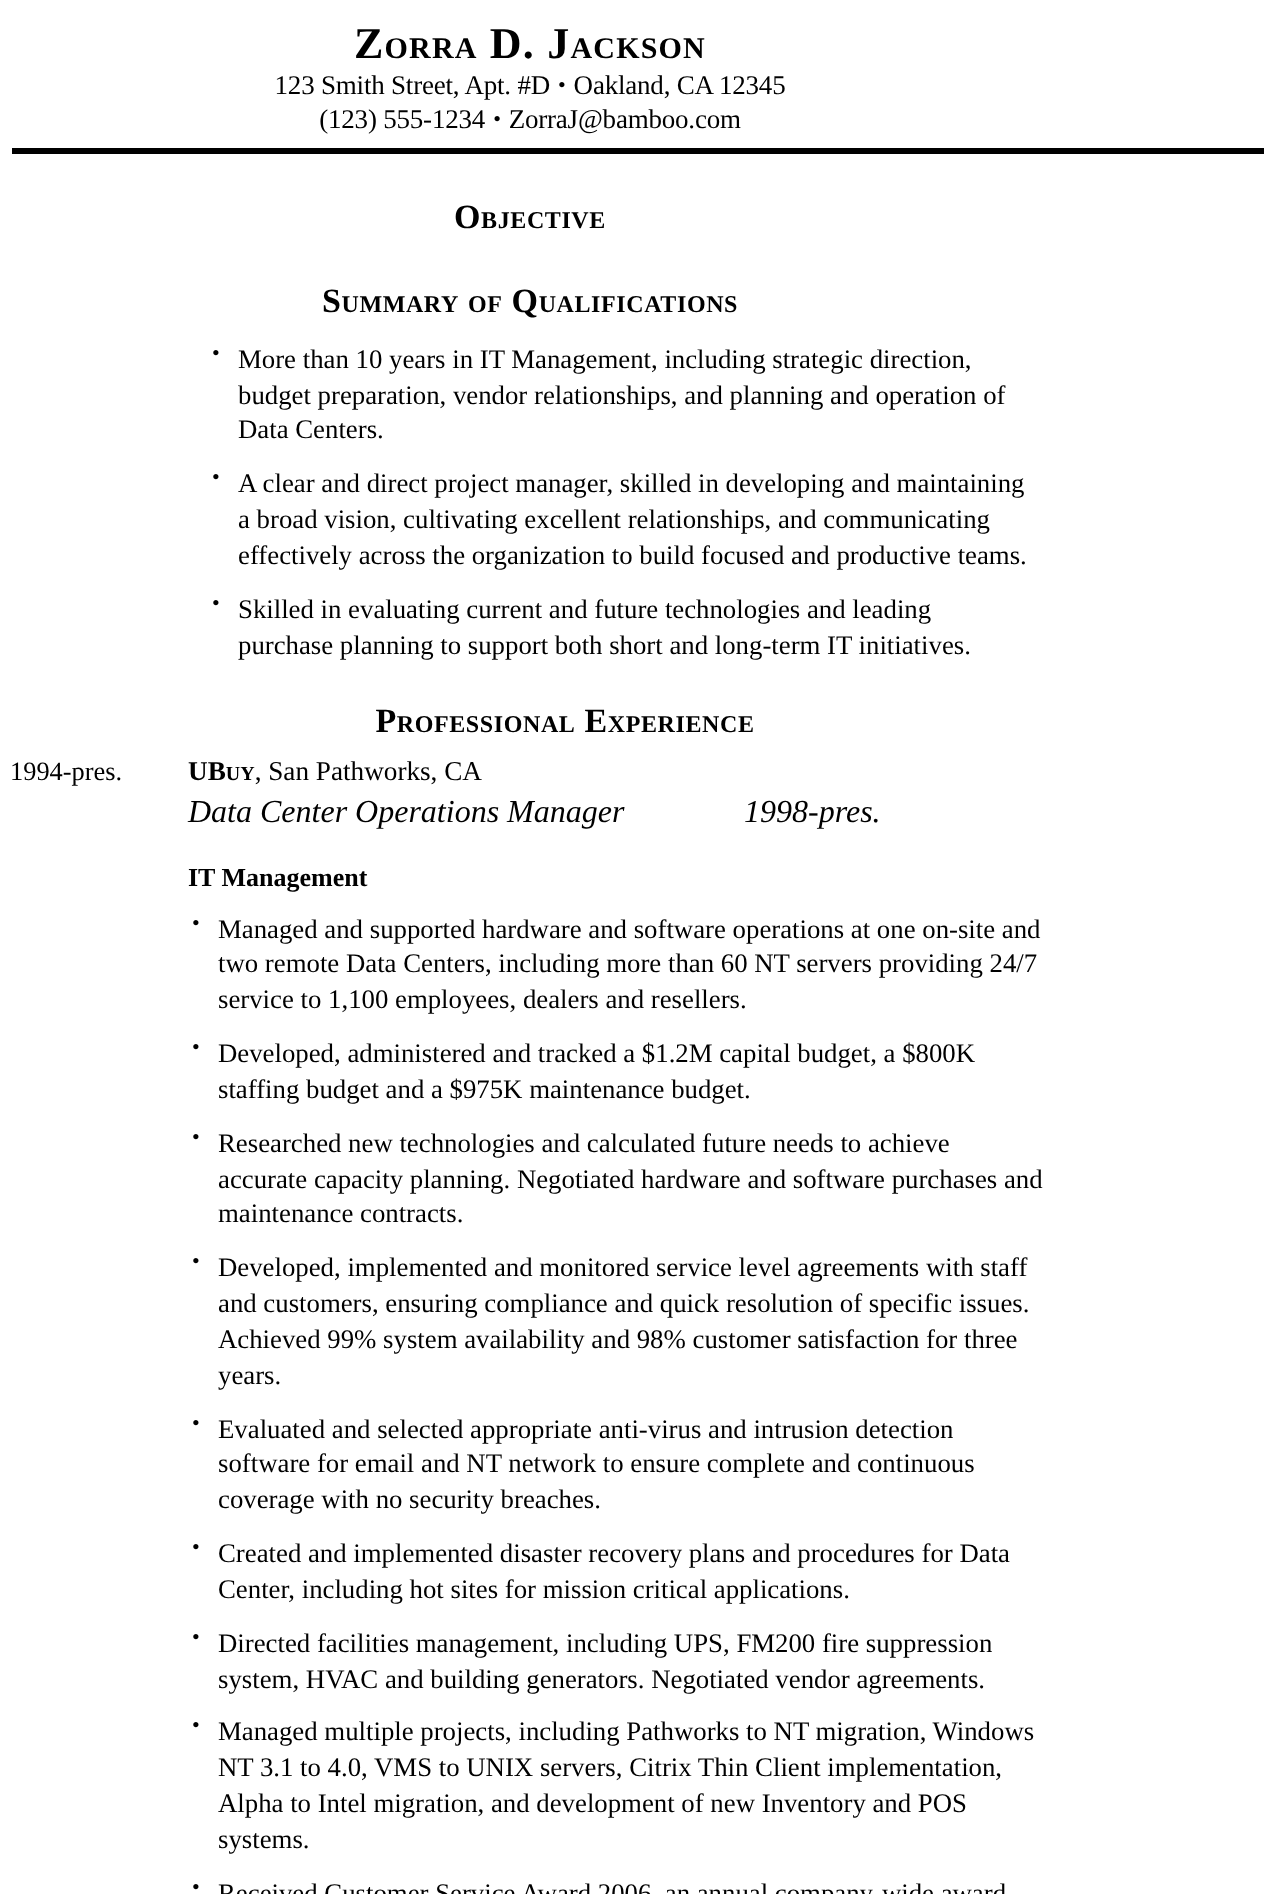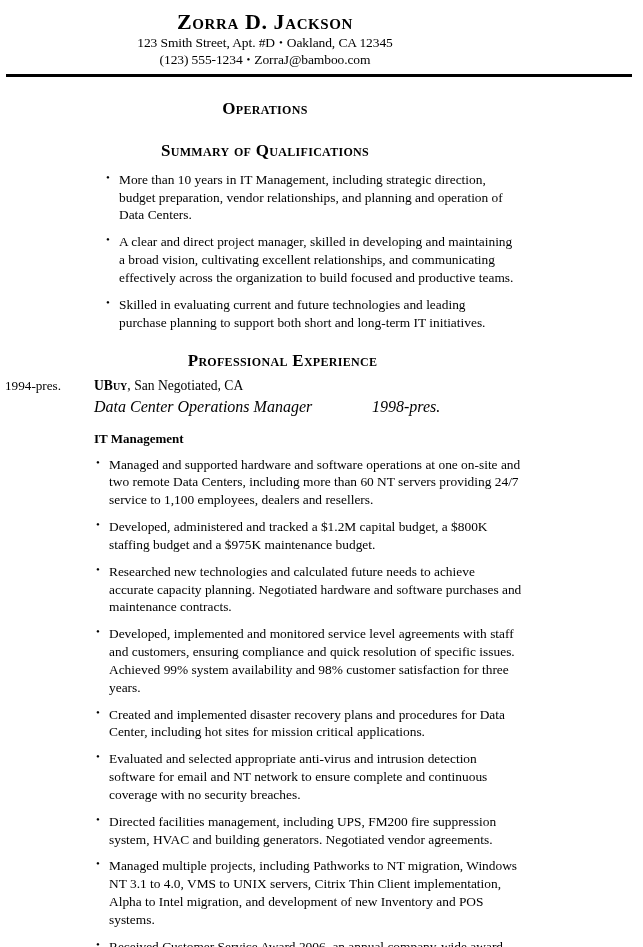--- a/index.html
+++ b/index.html
@@ -168,49 +168,49 @@
     <div class="contact-line">
       <span>123 Smith Street, Apt. #D</span><span class="sep">•</span><span>Oakland, CA  12345</span>
     </div>
     <div class="contact-line">
       <span>(123) 555-1234</span><span class="sep">•</span><span>ZorraJ@bamboo.com</span>
     </div>
   </div>
 
   <hr class="rule">
 
-  <div class="section-heading" id="objective-heading">Operations</div>
+  <div class="section-heading" id="objective-heading">Objective</div>
 
   <div class="section-heading" id="summary-heading">Summary of Qualifications</div>
   <ul class="bullets" id="summary-list">
       <li>More than 10 years in IT Management, including strategic direction, budget preparation, vendor relationships, and planning and operation of Data Centers.</li>
       <li>A clear and direct project manager, skilled in developing and maintaining a broad vision, cultivating excellent relationships, and communicating effectively across the organization to build focused and productive teams.</li>
       <li>Skilled in evaluating current and future technologies and leading purchase planning to support both short and long-term IT initiatives.</li>
     </ul>
 
   <div class="section-heading" id="experience-heading">Professional Experience</div>
 
   <div class="job">
     <div class="job-dates-left">1994-pres.</div>
     <div class="job-body">
       <div class="employer-line">
-        <span class="employer-name">UBuy</span><span>, San Negotiated, CA</span>
+        <span class="employer-name">UBuy</span><span>, San Pathworks, CA</span>
       </div>
       <div class="title-line">
         <span>Data Center Operations Manager</span>
         <span class="title-dates">1998-pres.</span>
       </div>
       <div class="subhead">IT Management</div>
       <ul class="bullets" id="experience-bullets">
           <li>Managed and supported hardware and software operations at one on-site and two remote Data Centers, including more than 60 NT servers providing 24/7 service to 1,100 employees, dealers and resellers.</li>
           <li>Developed, administered and tracked a $1.2M capital budget, a $800K staffing budget and a $975K maintenance budget.</li>
           <li>Researched new technologies and calculated future needs to achieve accurate capacity planning. Negotiated hardware and software purchases and maintenance contracts.</li>
           <li>Developed, implemented and monitored service level agreements with staff and customers, ensuring compliance and quick resolution of specific issues. Achieved 99% system availability and 98% customer satisfaction for three years.</li>
+          <li>Evaluated and selected appropriate anti-virus and intrusion detection software for email and NT network to ensure complete and continuous coverage with no security breaches.</li>
           <li>Created and implemented disaster recovery plans and procedures for Data Center, including hot sites for mission critical applications.</li>
-          <li>Evaluated and selected appropriate anti-virus and intrusion detection software for email and NT network to ensure complete and continuous coverage with no security breaches.</li>
           <li>Directed facilities management, including UPS, FM200 fire suppression system, HVAC and building generators. Negotiated vendor agreements.</li>
           <li>Managed multiple projects, including Pathworks to NT migration, Windows NT 3.1 to 4.0, VMS to UNIX servers, Citrix Thin Client implementation, Alpha to Intel migration, and development of new Inventory and POS systems.</li>
           <li>Received Customer Service Award 2006, an annual company-wide award based on excellence in customer service and vendor relations.</li>
         </ul>
     </div>
   </div>
 
   <div class="continued">-continued-</div>
 
 </div>

